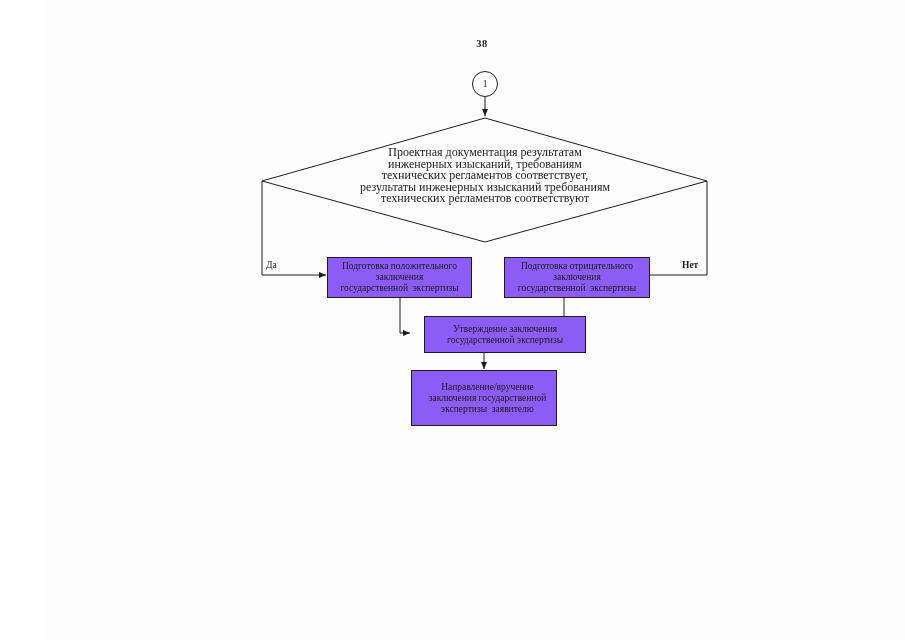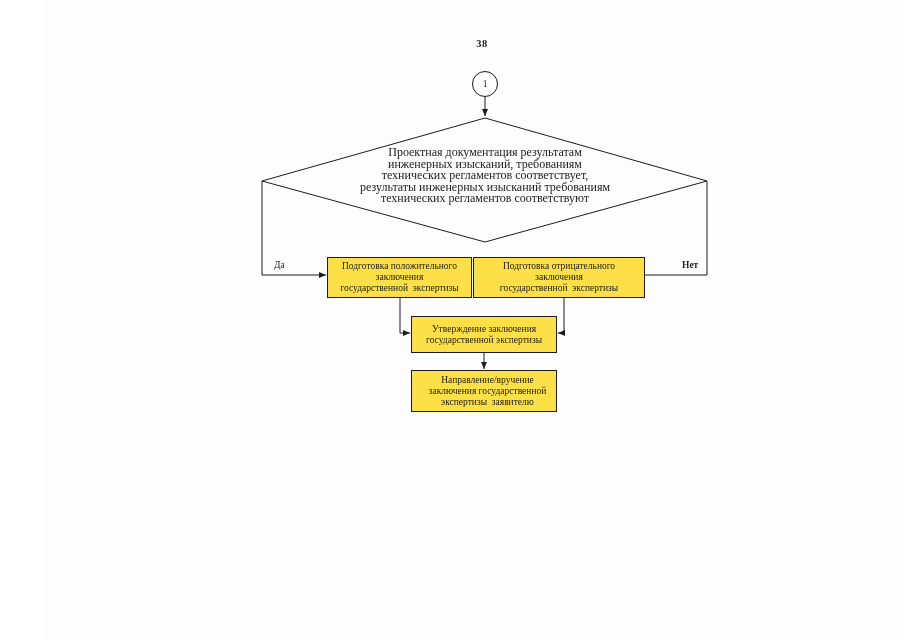--- a/index.html
+++ b/index.html
@@ -50,40 +50,40 @@
     width: 260px;
     text-align: center;
     font-size: 12px;
     line-height: 11.5px;
     white-space: pre-wrap;
   }
   .box {
     position: absolute;
     box-sizing: border-box;
     border: 1px solid #1c1c1c;
-    background: #fde047;
+    background: #8b5cf6;
     display: flex;
     align-items: center;
     justify-content: center;
     text-align: center;
     font-size: 9.5px;
     line-height: 11px;
     white-space: pre-wrap;
     padding: 2px 3px;
   }
   .box-positive { left: 283px; top: 257px; width: 145px; height: 41px; }
-  .box-negative { left: 429px; top: 257px; width: 172px; height: 41px; }
-  .box-approve  { left: 367px; top: 316px; width: 146px; height: 37px; }
-  .box-deliver  { left: 367px; top: 370px; width: 146px; height: 42px; padding-left: 10px; }
+  .box-negative { left: 460px; top: 257px; width: 146px; height: 41px; }
+  .box-approve  { left: 380px; top: 316px; width: 162px; height: 37px; }
+  .box-deliver  { left: 367px; top: 370px; width: 146px; height: 56px; padding-left: 10px; }
   .branch-lbl {
     position: absolute;
     font-size: 9.5px;
     line-height: 11px;
   }
-  .lbl-yes { left: 230px; top: 260px; }
+  .lbl-yes { left: 222px; top: 260px; }
   .lbl-no  { left: 638px; top: 260px; font-weight: bold; }
 </style>
 </head>
 <body>
 
 <div id="canvas">
 
   <svg id="flow-svg" viewBox="0 0 905 640" xmlns="http://www.w3.org/2000/svg">
     <defs>
       <marker id="arrow" markerWidth="8" markerHeight="7" refX="7" refY="3" orient="auto" markerUnits="userSpaceOnUse">

